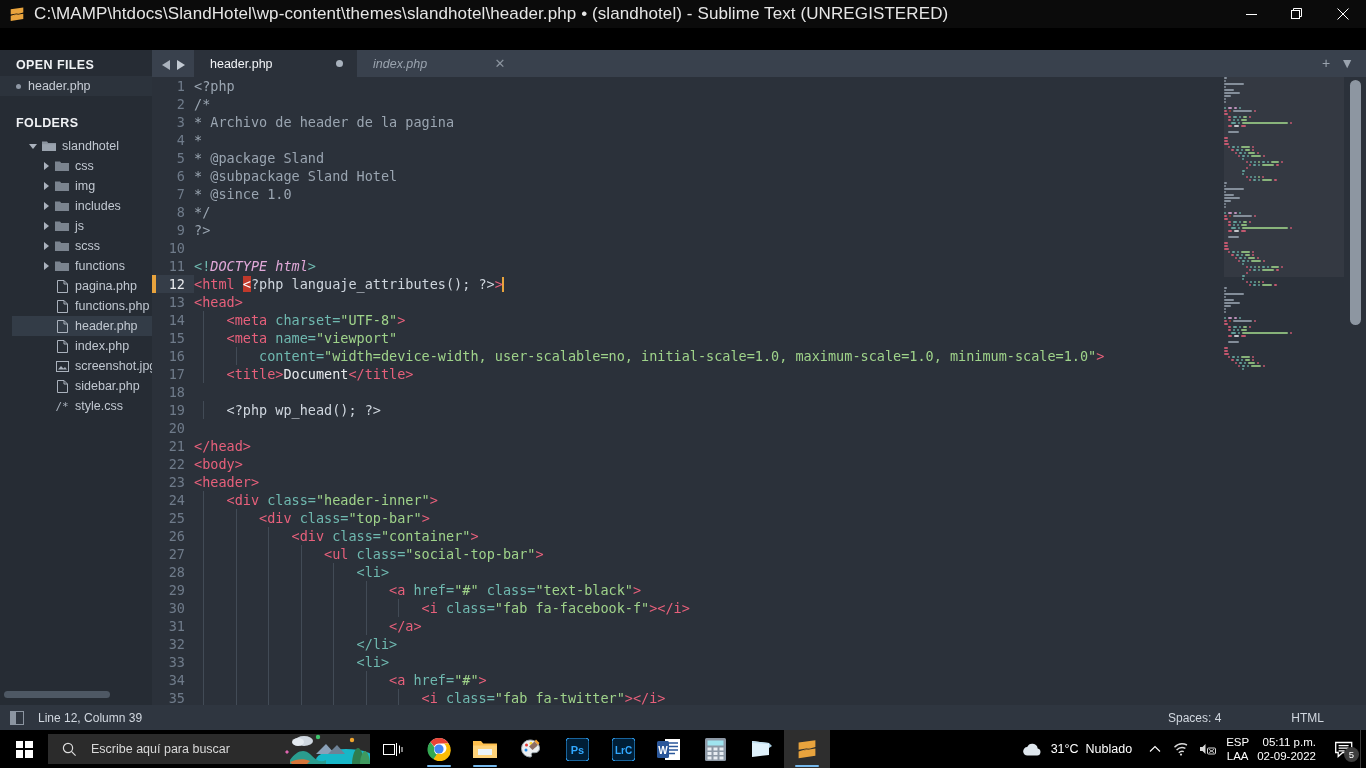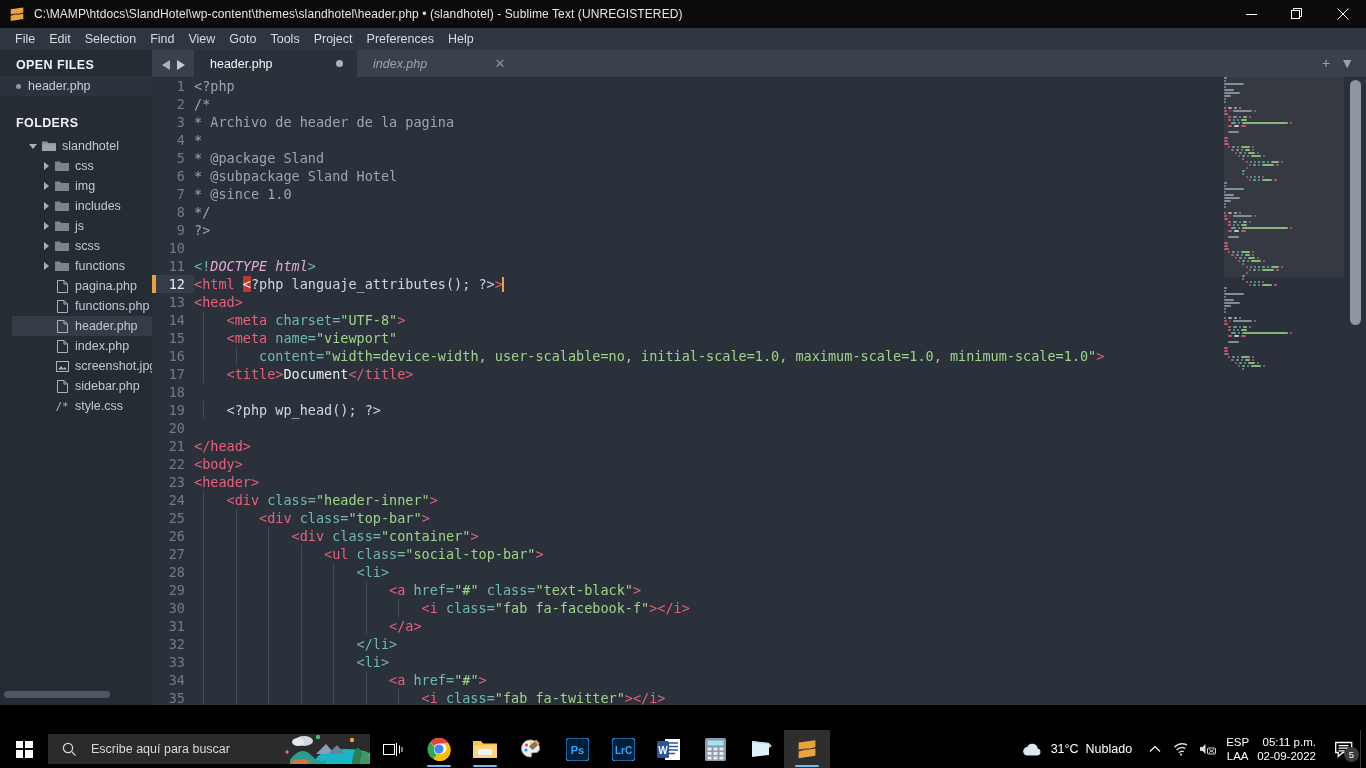--- a/index.html
+++ b/index.html
@@ -20,21 +20,21 @@
   .tb-icon {
     width: 22px; height: 22px; margin-left: 6px; margin-right: 6px;
     display: flex; align-items: center; justify-content: center;
     flex: none;
   }
   .sublime-logo {
     width: 15px; height: 15px; background: #e8a33d;
     clip-path: polygon(92% 6%, 92% 40%, 30% 58%, 92% 48%, 92% 84%, 8% 96%, 8% 62%, 68% 44%, 8% 54%, 8% 18%);
   }
   .tb-title {
-    color: #e6e6e6; font-size: 12px; letter-spacing: .1px;
+    color: #e6e6e6; font-size: 17px; letter-spacing: .1px;
     white-space: nowrap;
   }
   .wincontrols {
     position: absolute; right: 0; top: 0; height: 28px;
     display: flex;
   }
   .wc { width: 46px; height: 28px; display: flex; align-items: center; justify-content: center; }
   .wc svg { display: block; }
 
   
@@ -290,32 +290,20 @@
         </svg>
       </div>
       <div class="wc close">
         <svg width="12" height="12" viewBox="0 0 12 12">
             <path d="M0.5 0.5l11 11M11.5 0.5l-11 11" stroke="#fff"></path>
           </svg>
       </div>
     </div>
   </div>
 
-  <div class="menubar">
-    <div class="menu-item">File</div>
-    <div class="menu-item">Edit</div>
-    <div class="menu-item">Selection</div>
-    <div class="menu-item">Find</div>
-    <div class="menu-item">View</div>
-    <div class="menu-item">Goto</div>
-    <div class="menu-item">Tools</div>
-    <div class="menu-item">Project</div>
-    <div class="menu-item">Preferences</div>
-    <div class="menu-item">Help</div>
-  </div>
 
   <div class="sidebar">
     <div class="side-head">OPEN FILES</div>
     <div class="open-file">
       <span class="dot-modified"></span>
       <span>header.php</span>
     </div>
     <div class="side-head folders">FOLDERS</div>
     <div class="tree" id="tree">
         <div class="row depth0">
@@ -669,20 +657,30 @@
         <div class="mm-line" style="padding-left: 7.2px;"><span class="mm-seg" style="width: 2.48px; background: rgb(231, 96, 123); opacity: 0.8;"></span><span class="mm-seg" style="width: 3.1px; background: rgb(111, 185, 176); opacity: 0.8;"></span><span class="mm-seg" style="width: 2px; background: rgb(111, 185, 176); opacity: 0.8;"></span><span class="mm-seg" style="width: 5.58px; background: rgb(159, 211, 138); opacity: 0.8;"></span><span class="mm-seg" style="width: 2px; background: rgb(231, 96, 123); opacity: 0.8;"></span></div>
         <div class="mm-line" style="padding-left: 10.8px;"><span class="mm-seg" style="width: 2.48px; background: rgb(231, 96, 123); opacity: 0.8;"></span><span class="mm-seg" style="width: 3.1px; background: rgb(111, 185, 176); opacity: 0.8;"></span><span class="mm-seg" style="width: 2px; background: rgb(111, 185, 176); opacity: 0.8;"></span><span class="mm-seg" style="width: 6.82px; background: rgb(159, 211, 138); opacity: 0.8;"></span><span class="mm-seg" style="width: 2px; background: rgb(231, 96, 123); opacity: 0.8;"></span></div>
         <div class="mm-line" style="padding-left: 14.4px;"><span class="mm-seg" style="width: 2px; background: rgb(231, 96, 123); opacity: 0.8;"></span><span class="mm-seg" style="width: 3.1px; background: rgb(111, 185, 176); opacity: 0.8;"></span><span class="mm-seg" style="width: 2px; background: rgb(111, 185, 176); opacity: 0.8;"></span><span class="mm-seg" style="width: 9.92px; background: rgb(159, 211, 138); opacity: 0.8;"></span><span class="mm-seg" style="width: 2px; background: rgb(231, 96, 123); opacity: 0.8;"></span></div>
         <div class="mm-line" style="padding-left: 18px;"><span class="mm-seg" style="width: 2.48px; background: rgb(111, 185, 176); opacity: 0.8;"></span></div>
       </div>
     <div class="ed-scroll">
         <i></i>
       </div>
   </div>
 
+  <div class="statusbar">
+    <div class="sb-sidebar-toggle">
+        <i></i>
+      </div>
+    <div class="sb-pos">Line 12, Column 39</div>
+    <div class="sb-right">
+      <div class="sb-spaces">Spaces: 4</div>
+      <div class="sb-syntax">HTML</div>
+    </div>
+  </div>
 
   <div class="taskbar">
     <div class="tb-start">
       <div class="win-logo">
           <i></i>
           <i></i>
           <i></i>
           <i></i>
         </div>
     </div>

